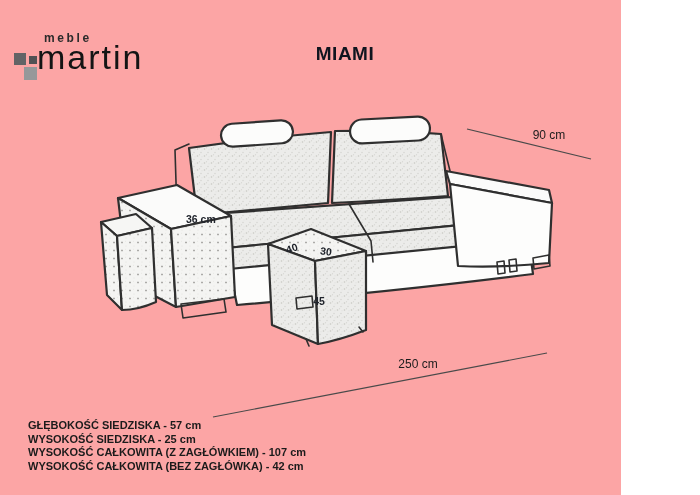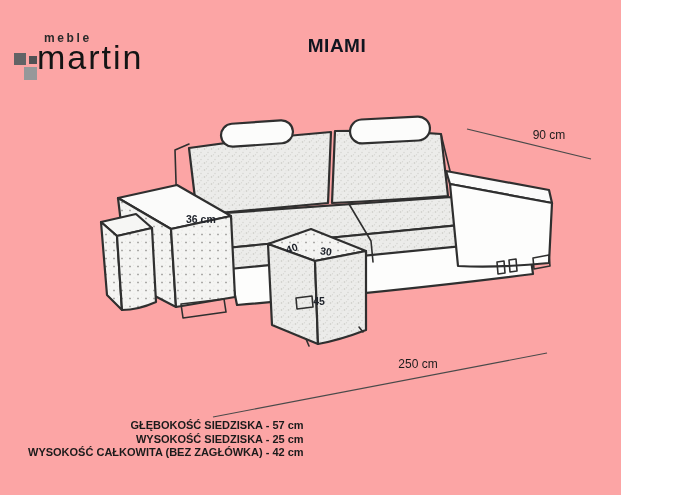--- a/index.html
+++ b/index.html
@@ -16,33 +16,33 @@
   .logo-meble{
     position:absolute;left:44px;top:31px;font-size:12px;font-weight:700;
     letter-spacing:2.6px;color:#2b2b2b;
   }
   .logo-martin{
     position:absolute;left:37px;top:40px;font-size:34px;font-weight:400;
     letter-spacing:2px;color:#141414;line-height:1;
   }
   
   .title{
-    position:absolute;left:0;top:31px;width:666px;margin:4px;text-align:center;
+    position:absolute;left:0;top:31px;width:666px;margin:12px;text-align:center;
     font-size:19px;font-weight:700;letter-spacing:0.5px;color:#10151f;
   }
   
   .sketch{position:absolute;left:0;top:0;}
   .ol{stroke:#2f2f2f;stroke-width:2.2;stroke-linejoin:round;stroke-linecap:round;}
   .ol-thin{stroke:#2f2f2f;stroke-width:1.6;stroke-linejoin:round;stroke-linecap:round;fill:none;}
   .dim-line{stroke:#4a4a4a;stroke-width:1.1;fill:none;}
   .svg-label{font-family:"Liberation Sans",sans-serif;font-size:12px;fill:#1c1c1c;}
   .svg-label-sm{font-family:"Liberation Sans",sans-serif;font-size:10.5px;font-weight:700;fill:#20242c;}
   
   .specs{position:absolute;left:28px;top:419px;}
-  .spec-line{font-size:11px;font-weight:700;line-height:13.5px;color:#1b1b1b;white-space:nowrap;text-align:right;}
+  .spec-line{font-size:11px;font-weight:700;line-height:13.5px;color:#1b1b1b;white-space:nowrap;}
 </style>
 </head>
 <body>
 
 <div class="stage">
 
   <div class="logo">
     <span class="logo-squares">
       <span class="logo-sq sq1"></span>
       <span class="logo-sq sq2"></span>
@@ -122,16 +122,17 @@
     <text x="418" y="368" text-anchor="middle" class="svg-label">250 cm</text>
     <text x="186" y="223" class="svg-label-sm">36 cm</text>
     <text x="292" y="252" text-anchor="middle" transform="rotate(-18 292 249)" class="svg-label-sm">40</text>
     <text x="326" y="255" text-anchor="middle" transform="rotate(8 326 251)" class="svg-label-sm">30</text>
     <text x="319" y="305" text-anchor="middle" class="svg-label-sm">45</text>
   </svg>
 
   <div class="specs">
     <div class="spec-line">GŁĘBOKOŚĆ SIEDZISKA - 57 cm</div>
     <div class="spec-line">WYSOKOŚĆ SIEDZISKA - 25 cm</div>
+    <div class="spec-line">WYSOKOŚĆ CAŁKOWITA (Z ZAGŁÓWKIEM) - 107 cm</div>
     <div class="spec-line">WYSOKOŚĆ CAŁKOWITA (BEZ ZAGŁÓWKA) - 42 cm</div>
   </div>
 
 </div>
 
 </body></html>

